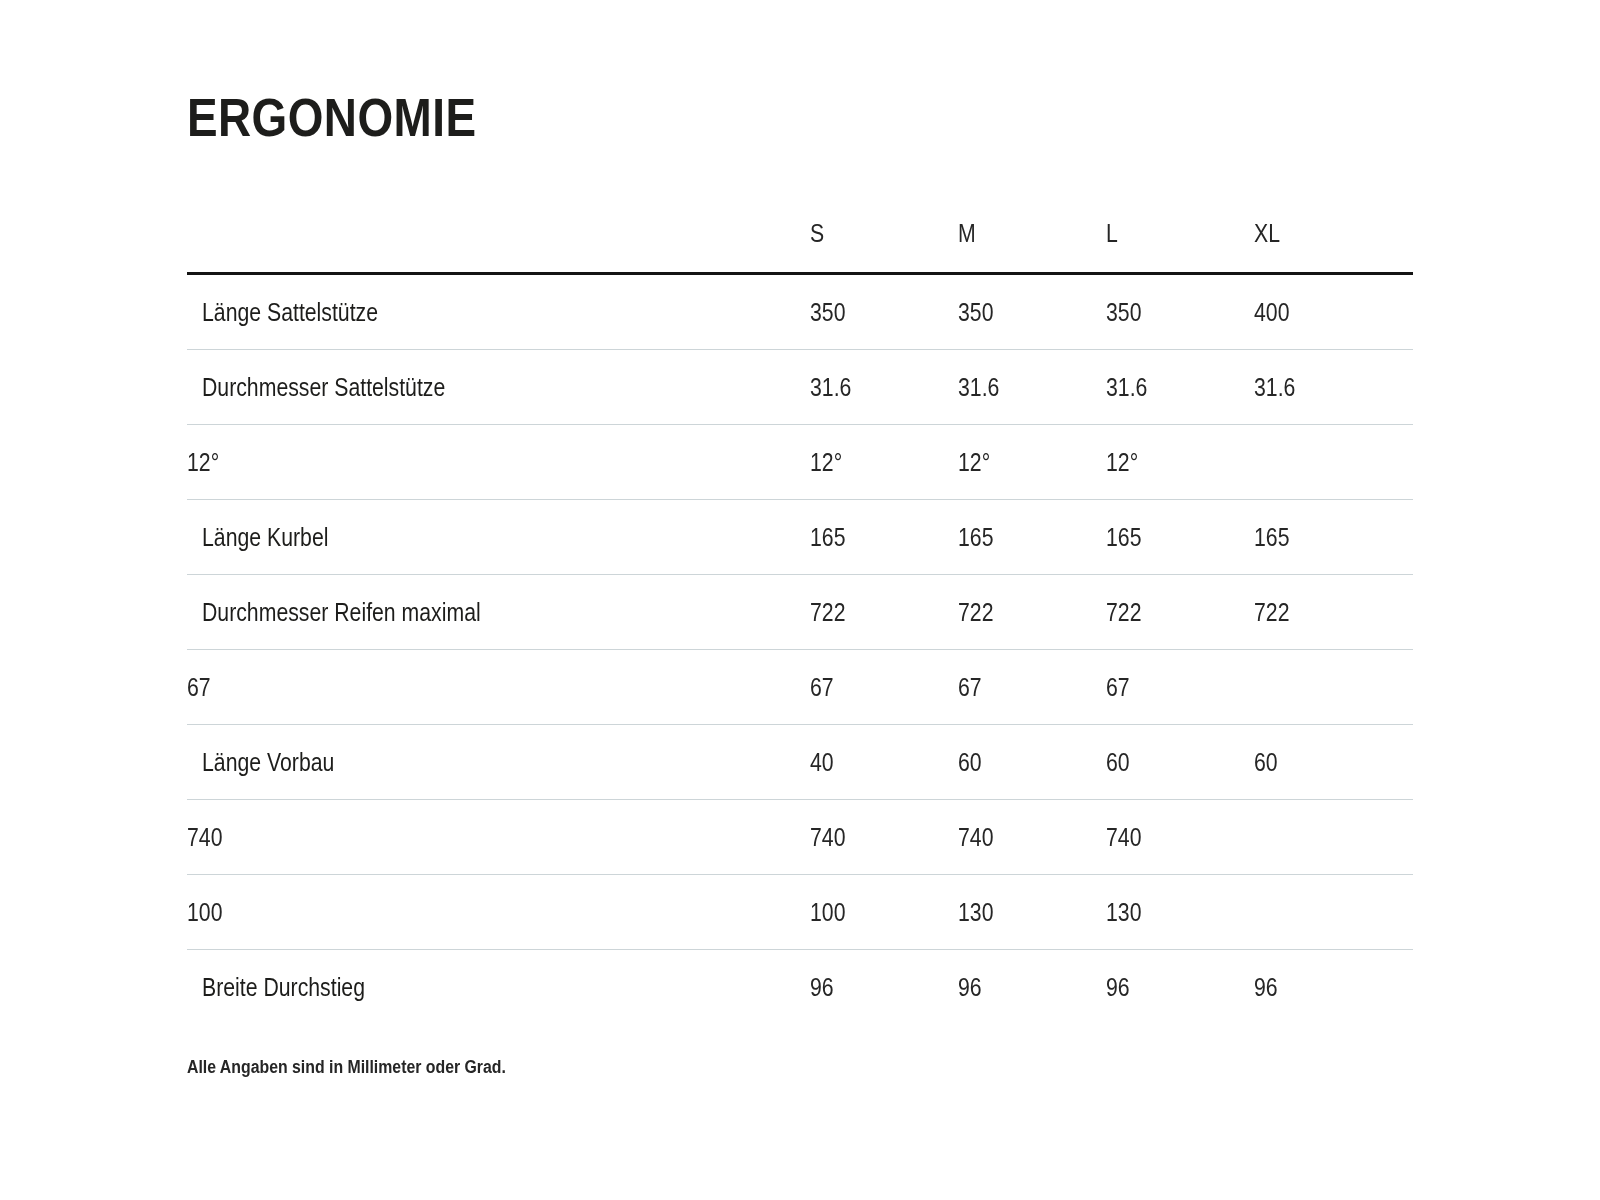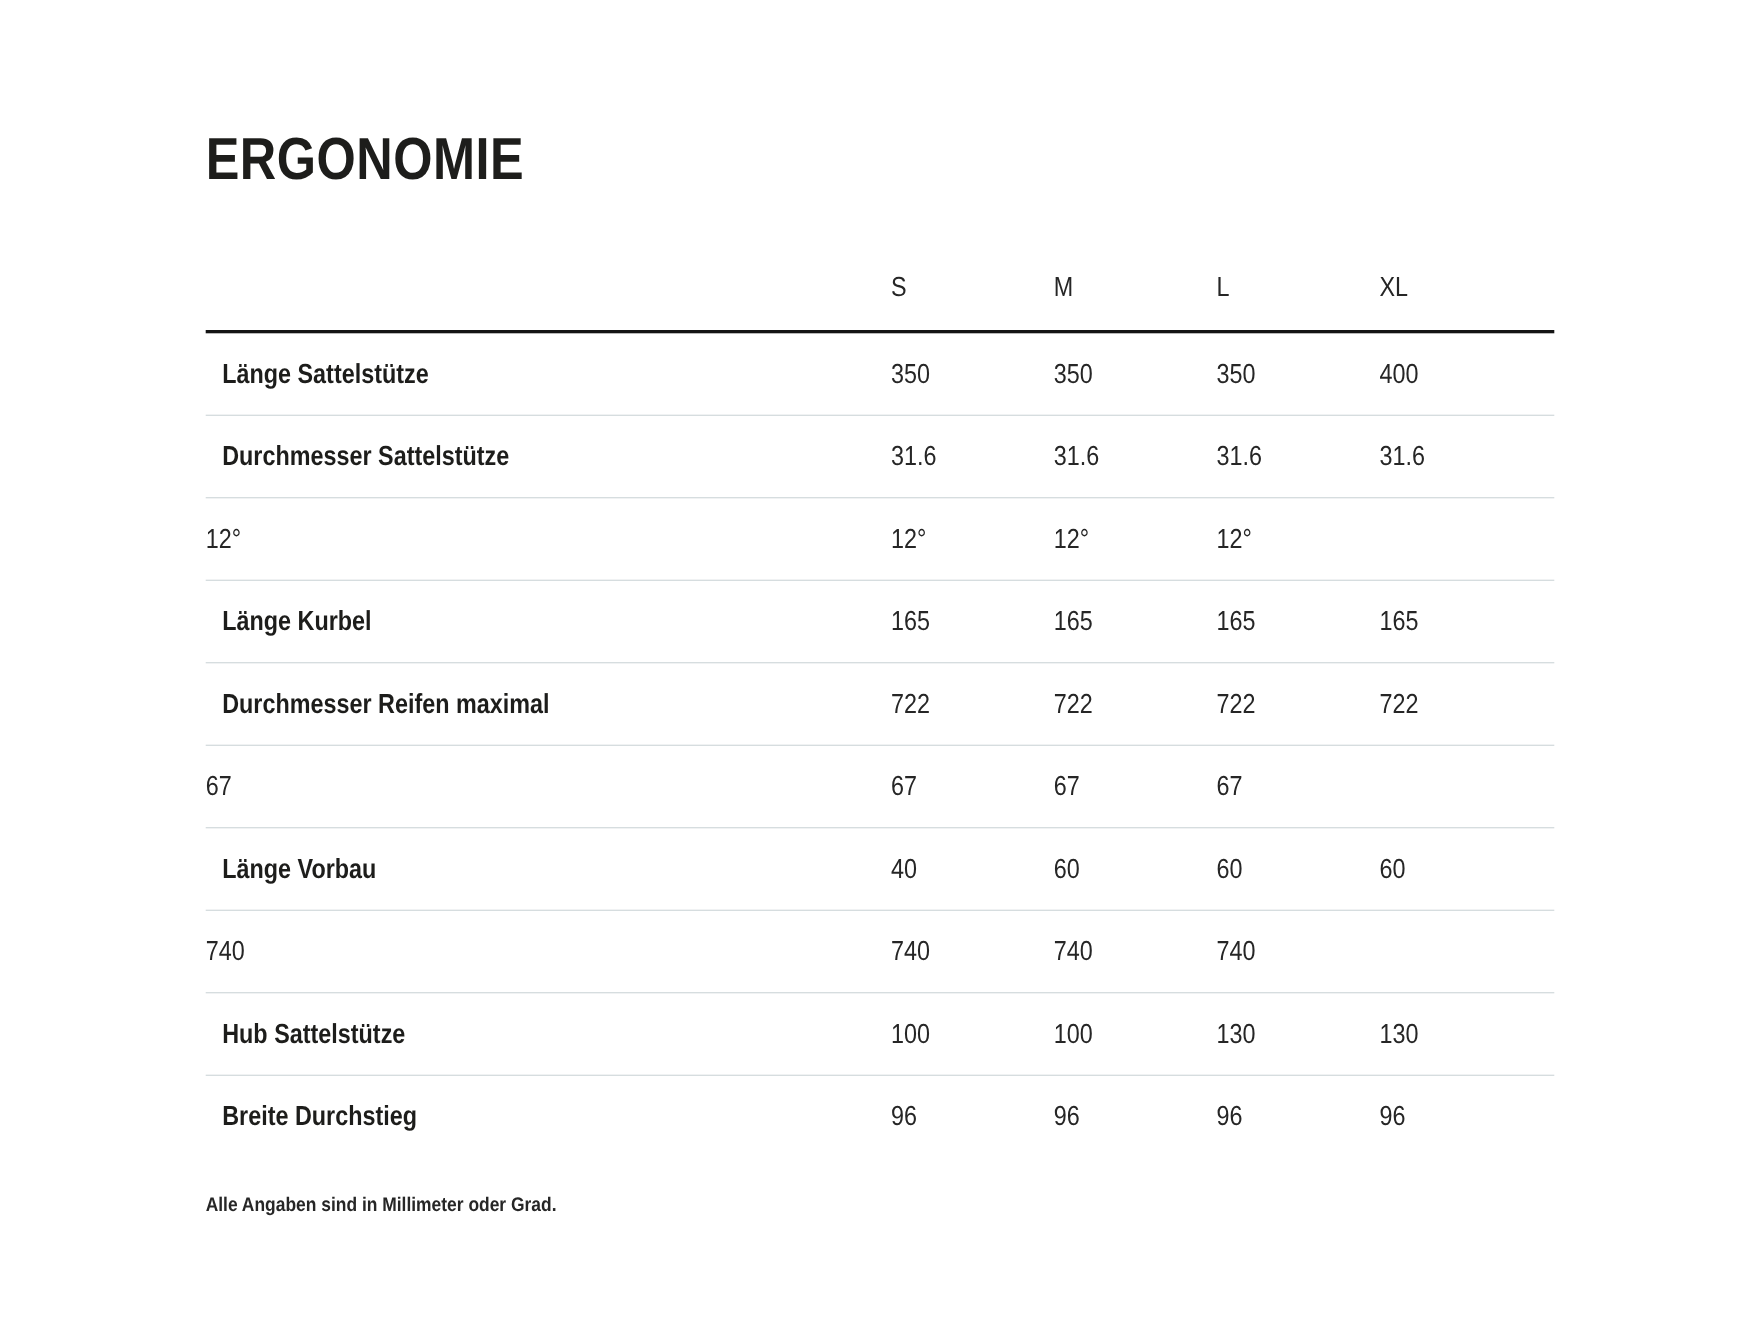--- a/index.html
+++ b/index.html
@@ -18,21 +18,21 @@
     width: 1226px;
   }
   
   .cond {
     display: inline-block;
     transform: scaleX(0.85);
     transform-origin: 0 50%;
     white-space: nowrap;
   }
   h1.section-title {
-    margin-top: 116px;
+    margin-top: 88px;
     font-size: 54px;
     font-weight: 700;
     line-height: 1.1;
     letter-spacing: 0.5px;
     color: #1d1d1b;
   }
   .spec-table {
     margin-top: 48px;
     width: 100%;
   }
@@ -52,21 +52,21 @@
   .spec-row {
     height: 75px;
     border-bottom: 1px solid #cdd5d8;
     font-size: 25px;
   }
   .spec-row:last-child {
     border-bottom: none;
   }
   .label-cell {
     padding-left: 15px;
-    font-weight: 700;
+    font-weight: 400;
     color: #1d1d1b;
   }
   .value-cell {
     font-weight: 400;
     color: #262626;
   }
   .footnote {
     margin-top: 32px;
     font-size: 18px;
     font-weight: 700;
@@ -137,21 +137,20 @@
           <div class="cell value-cell"><span class="cond">60</span></div>
           <div class="cell value-cell"><span class="cond">60</span></div>
         </div>
         <div class="spec-row">
           <div class="cell value-cell"><span class="cond">740</span></div>
           <div class="cell value-cell"><span class="cond">740</span></div>
           <div class="cell value-cell"><span class="cond">740</span></div>
           <div class="cell value-cell"><span class="cond">740</span></div>
         </div>
         <div class="spec-row">
-          <div class="cell label-cell"><span class="cond">Hub Sattelstütze</span></div>
           <div class="cell value-cell"><span class="cond">100</span></div>
           <div class="cell value-cell"><span class="cond">100</span></div>
           <div class="cell value-cell"><span class="cond">130</span></div>
           <div class="cell value-cell"><span class="cond">130</span></div>
         </div>
         <div class="spec-row">
           <div class="cell label-cell"><span class="cond">Breite Durchstieg</span></div>
           <div class="cell value-cell"><span class="cond">96</span></div>
           <div class="cell value-cell"><span class="cond">96</span></div>
           <div class="cell value-cell"><span class="cond">96</span></div>

